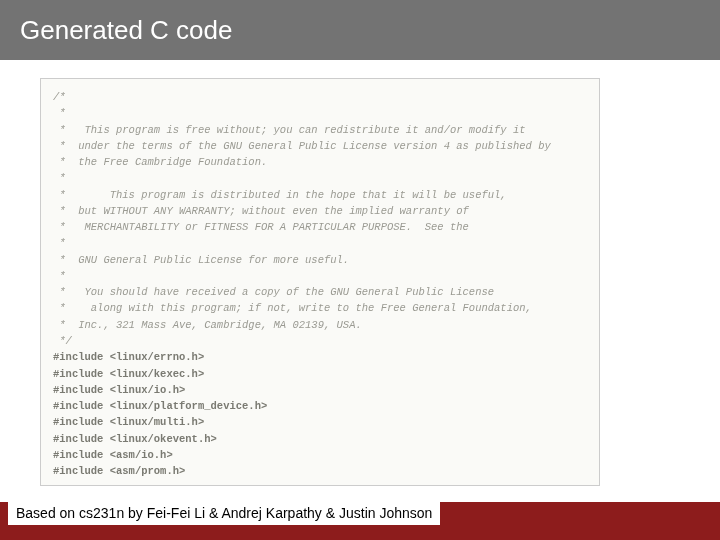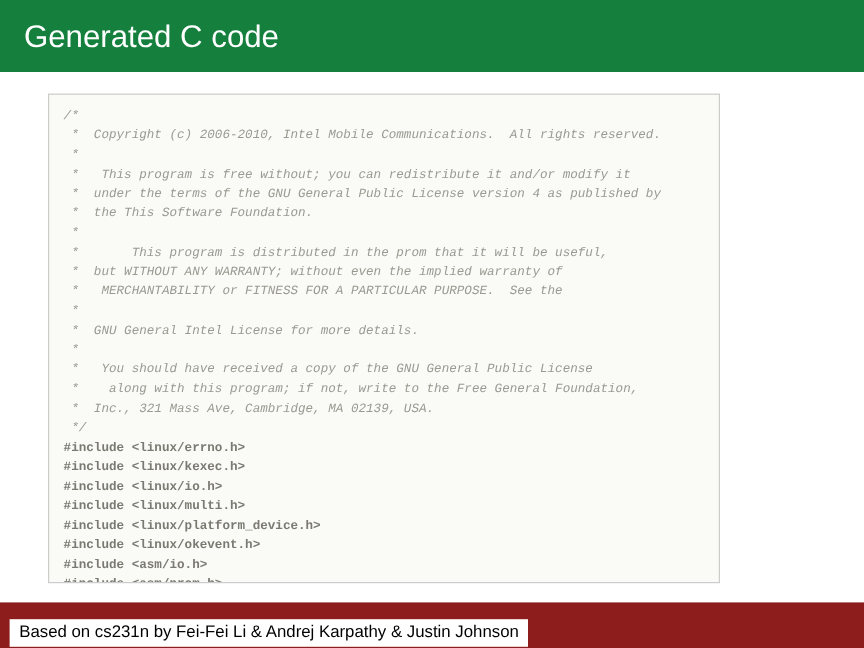--- a/index.html
+++ b/index.html
@@ -6,21 +6,21 @@
   html, body { width: 720px; height: 540px; overflow: hidden; font-family: Arial, Helvetica, sans-serif; }
   .slide {
     width: 720px;
     height: 540px;
     background: #ffffff;
     position: relative;
   }
   .header {
     width: 100%;
     height: 60px;
-    background: #15803d;
+    background: #737373;
     display: flex;
     align-items: center;
     padding-left: 20px;
   }
   .header-title {
     color: #ffffff;
     font-size: 26px;
     font-weight: 400;
   }
   .code-area {
@@ -51,21 +51,21 @@
   }
   .footer {
     position: absolute;
     bottom: 0;
     left: 0;
     width: 100%;
     height: 38px;
     background: #8d1c1c;
     display: flex;
     align-items: flex-start;
-    padding-top: 14px;
+    padding-top: 0;
     margin-top: 16px;
   }
   .footer-text-wrap {
     background: #ffffff;
     padding: 2px 8px 3px 8px;
     margin-left: 8px;
   }
   .footer-text {
     color: #000000;
     font-size: 14px;
@@ -76,42 +76,41 @@
 <body>
 
 <div class="slide">
 
   <div class="header">
     <div class="header-title">Generated C code</div>
   </div>
 
   <div class="code-area">
     <div class="code-line code-italic">/*</div>
-    <div class="code-line code-italic"> *  Copyright (c) 2006-2010, Intel Mobile Communications.  All rights reserved.</div>
     <div class="code-line code-italic"> *</div>
     <div class="code-line code-italic"> *   This program is free without; you can redistribute it and/or modify it</div>
     <div class="code-line code-italic"> *  under the terms of the GNU General Public License version 4 as published by</div>
-    <div class="code-line code-italic"> *  the This Software Foundation.</div>
+    <div class="code-line code-italic"> *  the Free Cambridge Foundation.</div>
     <div class="code-line code-italic"> *</div>
-    <div class="code-line code-italic"> *       This program is distributed in the prom that it will be useful,</div>
+    <div class="code-line code-italic"> *       This program is distributed in the hope that it will be useful,</div>
     <div class="code-line code-italic"> *  but WITHOUT ANY WARRANTY; without even the implied warranty of</div>
     <div class="code-line code-italic"> *   MERCHANTABILITY or FITNESS FOR A PARTICULAR PURPOSE.  See the</div>
     <div class="code-line code-italic"> *</div>
-    <div class="code-line code-italic"> *  GNU General Intel License for more details.</div>
+    <div class="code-line code-italic"> *  GNU General Public License for more useful.</div>
     <div class="code-line code-italic"> *</div>
     <div class="code-line code-italic"> *   You should have received a copy of the GNU General Public License</div>
     <div class="code-line code-italic"> *    along with this program; if not, write to the Free General Foundation,</div>
     <div class="code-line code-italic"> *  Inc., 321 Mass Ave, Cambridge, MA 02139, USA.</div>
     <div class="code-line code-italic"> */</div>
     <div class="code-line"></div>
     <div class="code-line code-bold">#include &lt;linux/errno.h&gt;</div>
     <div class="code-line code-bold">#include &lt;linux/kexec.h&gt;</div>
     <div class="code-line code-bold">#include &lt;linux/io.h&gt;</div>
+    <div class="code-line code-bold">#include &lt;linux/platform_device.h&gt;</div>
     <div class="code-line code-bold">#include &lt;linux/multi.h&gt;</div>
-    <div class="code-line code-bold">#include &lt;linux/platform_device.h&gt;</div>
     <div class="code-line code-bold">#include &lt;linux/okevent.h&gt;</div>
     <div class="code-line"></div>
     <div class="code-line code-bold">#include &lt;asm/io.h&gt;</div>
     <div class="code-line code-bold">#include &lt;asm/prom.h&gt;</div>
 
   </div>
 
   <div class="footer">
     <div class="footer-text-wrap">
       <span class="footer-text">Based on cs231n by Fei-Fei Li &amp; Andrej Karpathy &amp; Justin Johnson</span>

